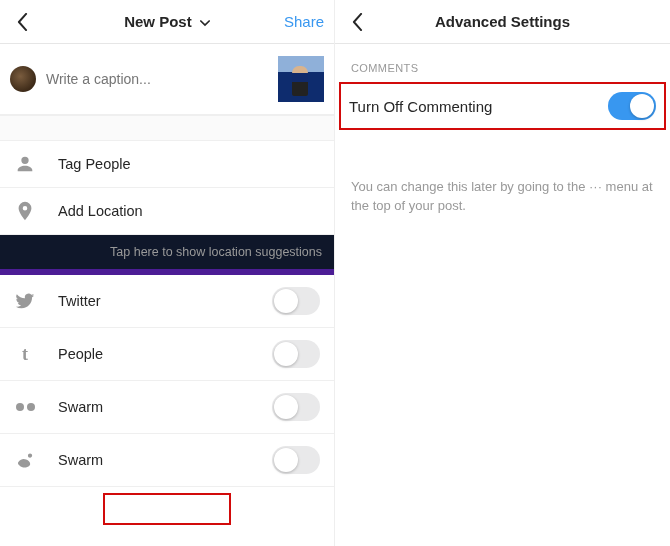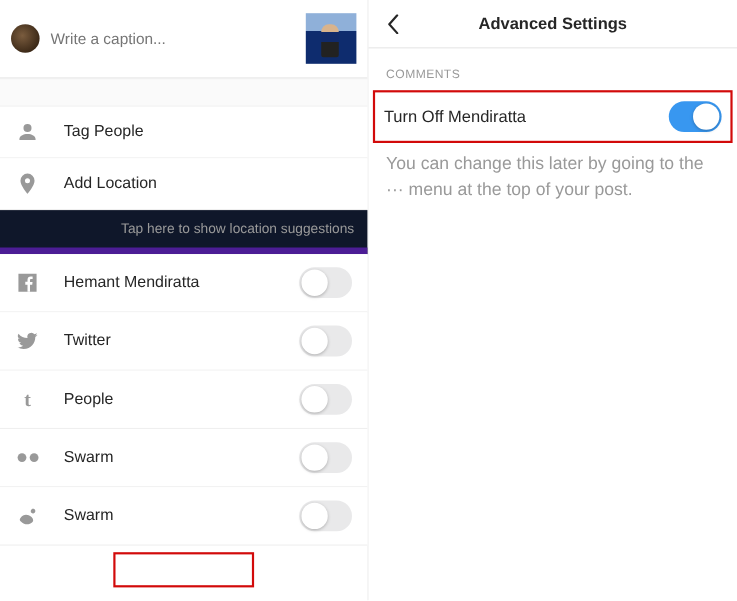--- a/index.html
+++ b/index.html
@@ -149,39 +149,56 @@
     font-size: 15px;
     position: relative;
   }
   .setting-red-box {
     position:absolute;
     border: 2px solid #d20a0a;
     left:4px; right:4px; top:2px; bottom:2px;
     pointer-events:none;
   }
   .setting-help {
-    font-size: 16px;
+    font-size: 13px;
     color:#999;
     padding: 6px 16px 0;
     line-height:1.45;
+    margin-top:40px;
   }
 
   
   .ic-tag svg, .ic-pin svg { fill:#999; }
   .ic-twitter svg{ fill:#999;}
   .ic-tumblr { font-family: Georgia, serif; font-weight:700; font-size:18px; color:#888; }
   .ic-flickr { display:flex; gap:3px; }
   .ic-flickr span{ width:8px; height:8px; border-radius:50%; background:#999; }
   .ic-swarm svg { fill:#999; }
 </style>
 </head>
 <body>
 
 <div class="pane pane-left">
 
+  <div class="hdr">
+    <div class="back-btn">
+      <svg viewBox="0 0 12 20">
+          <path d="M10 1 2 10l8 9" stroke="#262626" stroke-width="2.2" fill="none" stroke-linecap="round" stroke-linejoin="round"></path>
+        </svg>
+    </div>
+    <div class="hdr-title">
+      <span>New Post</span>
+      <span class="chev" style="display:inline-block; margin-left:4px;">
+        <svg viewBox="0 0 12 8" width="10" height="7">
+            <path d="M1 1l5 5 5-5" stroke="#262626" stroke-width="2" fill="none" stroke-linecap="round"></path>
+          </svg>
+      </span>
+    </div>
+    <div class="hdr-share">Share</div>
+  </div>
 
   <div class="caption-row">
     <div class="avatar"></div>
     <input class="caption-input" placeholder="Write a caption..." style="">
     <div class="thumb"></div>
   </div>
 
   <div class="gap"></div>
 
   <div class="row">
@@ -197,30 +214,20 @@
     <span class="ico ic-pin">
       <svg viewBox="0 0 24 24">
           <path d="M12 2a7 7 0 0 0-7 7c0 5 7 13 7 13s7-8 7-13a7 7 0 0 0-7-7Zm0 9.5A2.5 2.5 0 1 1 14.5 9 2.5 2.5 0 0 1 12 11.5Z"></path>
         </svg>
     </span>
     <span class="lbl">Add Location</span>
   </div>
 
   <div class="loc-hint">Tap here to show location suggestions</div>
 
-  <div class="row share-row">
-    <span class="ico fb">
-      <svg viewBox="0 0 24 24">
-          <path d="M3 3h18v18H3z" fill="#999"></path>
-          <path d="M14.5 21v-7h2.2l.3-2.6h-2.5V9.6c0-.8.2-1.3 1.3-1.3h1.3V6c-.2 0-1-.1-1.9-.1-1.9 0-3.2 1.2-3.2 3.3v1.8H9.8V14H12v7Z" fill="#fff"></path>
-        </svg>
-    </span>
-    <span class="lbl">Hemant Mendiratta</span>
-    <span class="toggle"></span>
-  </div>
 
   <div class="row share-row">
     <span class="ico ic-twitter">
       <svg viewBox="0 0 24 24">
           <path d="M22 5.9a8 8 0 0 1-2.3.6 4 4 0 0 0 1.8-2.2 8 8 0 0 1-2.6 1 4 4 0 0 0-6.9 3.7A11.4 11.4 0 0 1 3.1 4.7a4 4 0 0 0 1.3 5.4 4 4 0 0 1-1.8-.5v.1a4 4 0 0 0 3.2 4 4 4 0 0 1-1.8.1 4 4 0 0 0 3.8 2.8A8.1 8.1 0 0 1 2 18.3 11.4 11.4 0 0 0 8.2 20c7.4 0 11.5-6.2 11.5-11.5v-.5A8 8 0 0 0 22 5.9Z"></path>
         </svg>
     </span>
     <span class="lbl">Twitter</span>
     <span class="toggle"></span>
   </div>
@@ -265,20 +272,20 @@
           <path d="M10 1 2 10l8 9" stroke="#262626" stroke-width="2.2" fill="none" stroke-linecap="round" stroke-linejoin="round"></path>
         </svg>
     </div>
     <div class="hdr-title">Advanced Settings</div>
     <div style="width:24px"></div>
   </div>
 
   <div class="section-label">COMMENTS</div>
 
   <div class="setting-row">
-    <span>Turn Off Mendiratta</span>
+    <span>Turn Off Commenting</span>
     <span class="toggle on"></span>
     <div class="setting-red-box"></div>
   </div>
 
   <div class="setting-help">You can change this later by going to the ··· menu at the top of your post.</div>
 
 </div>
 
 </body></html>

